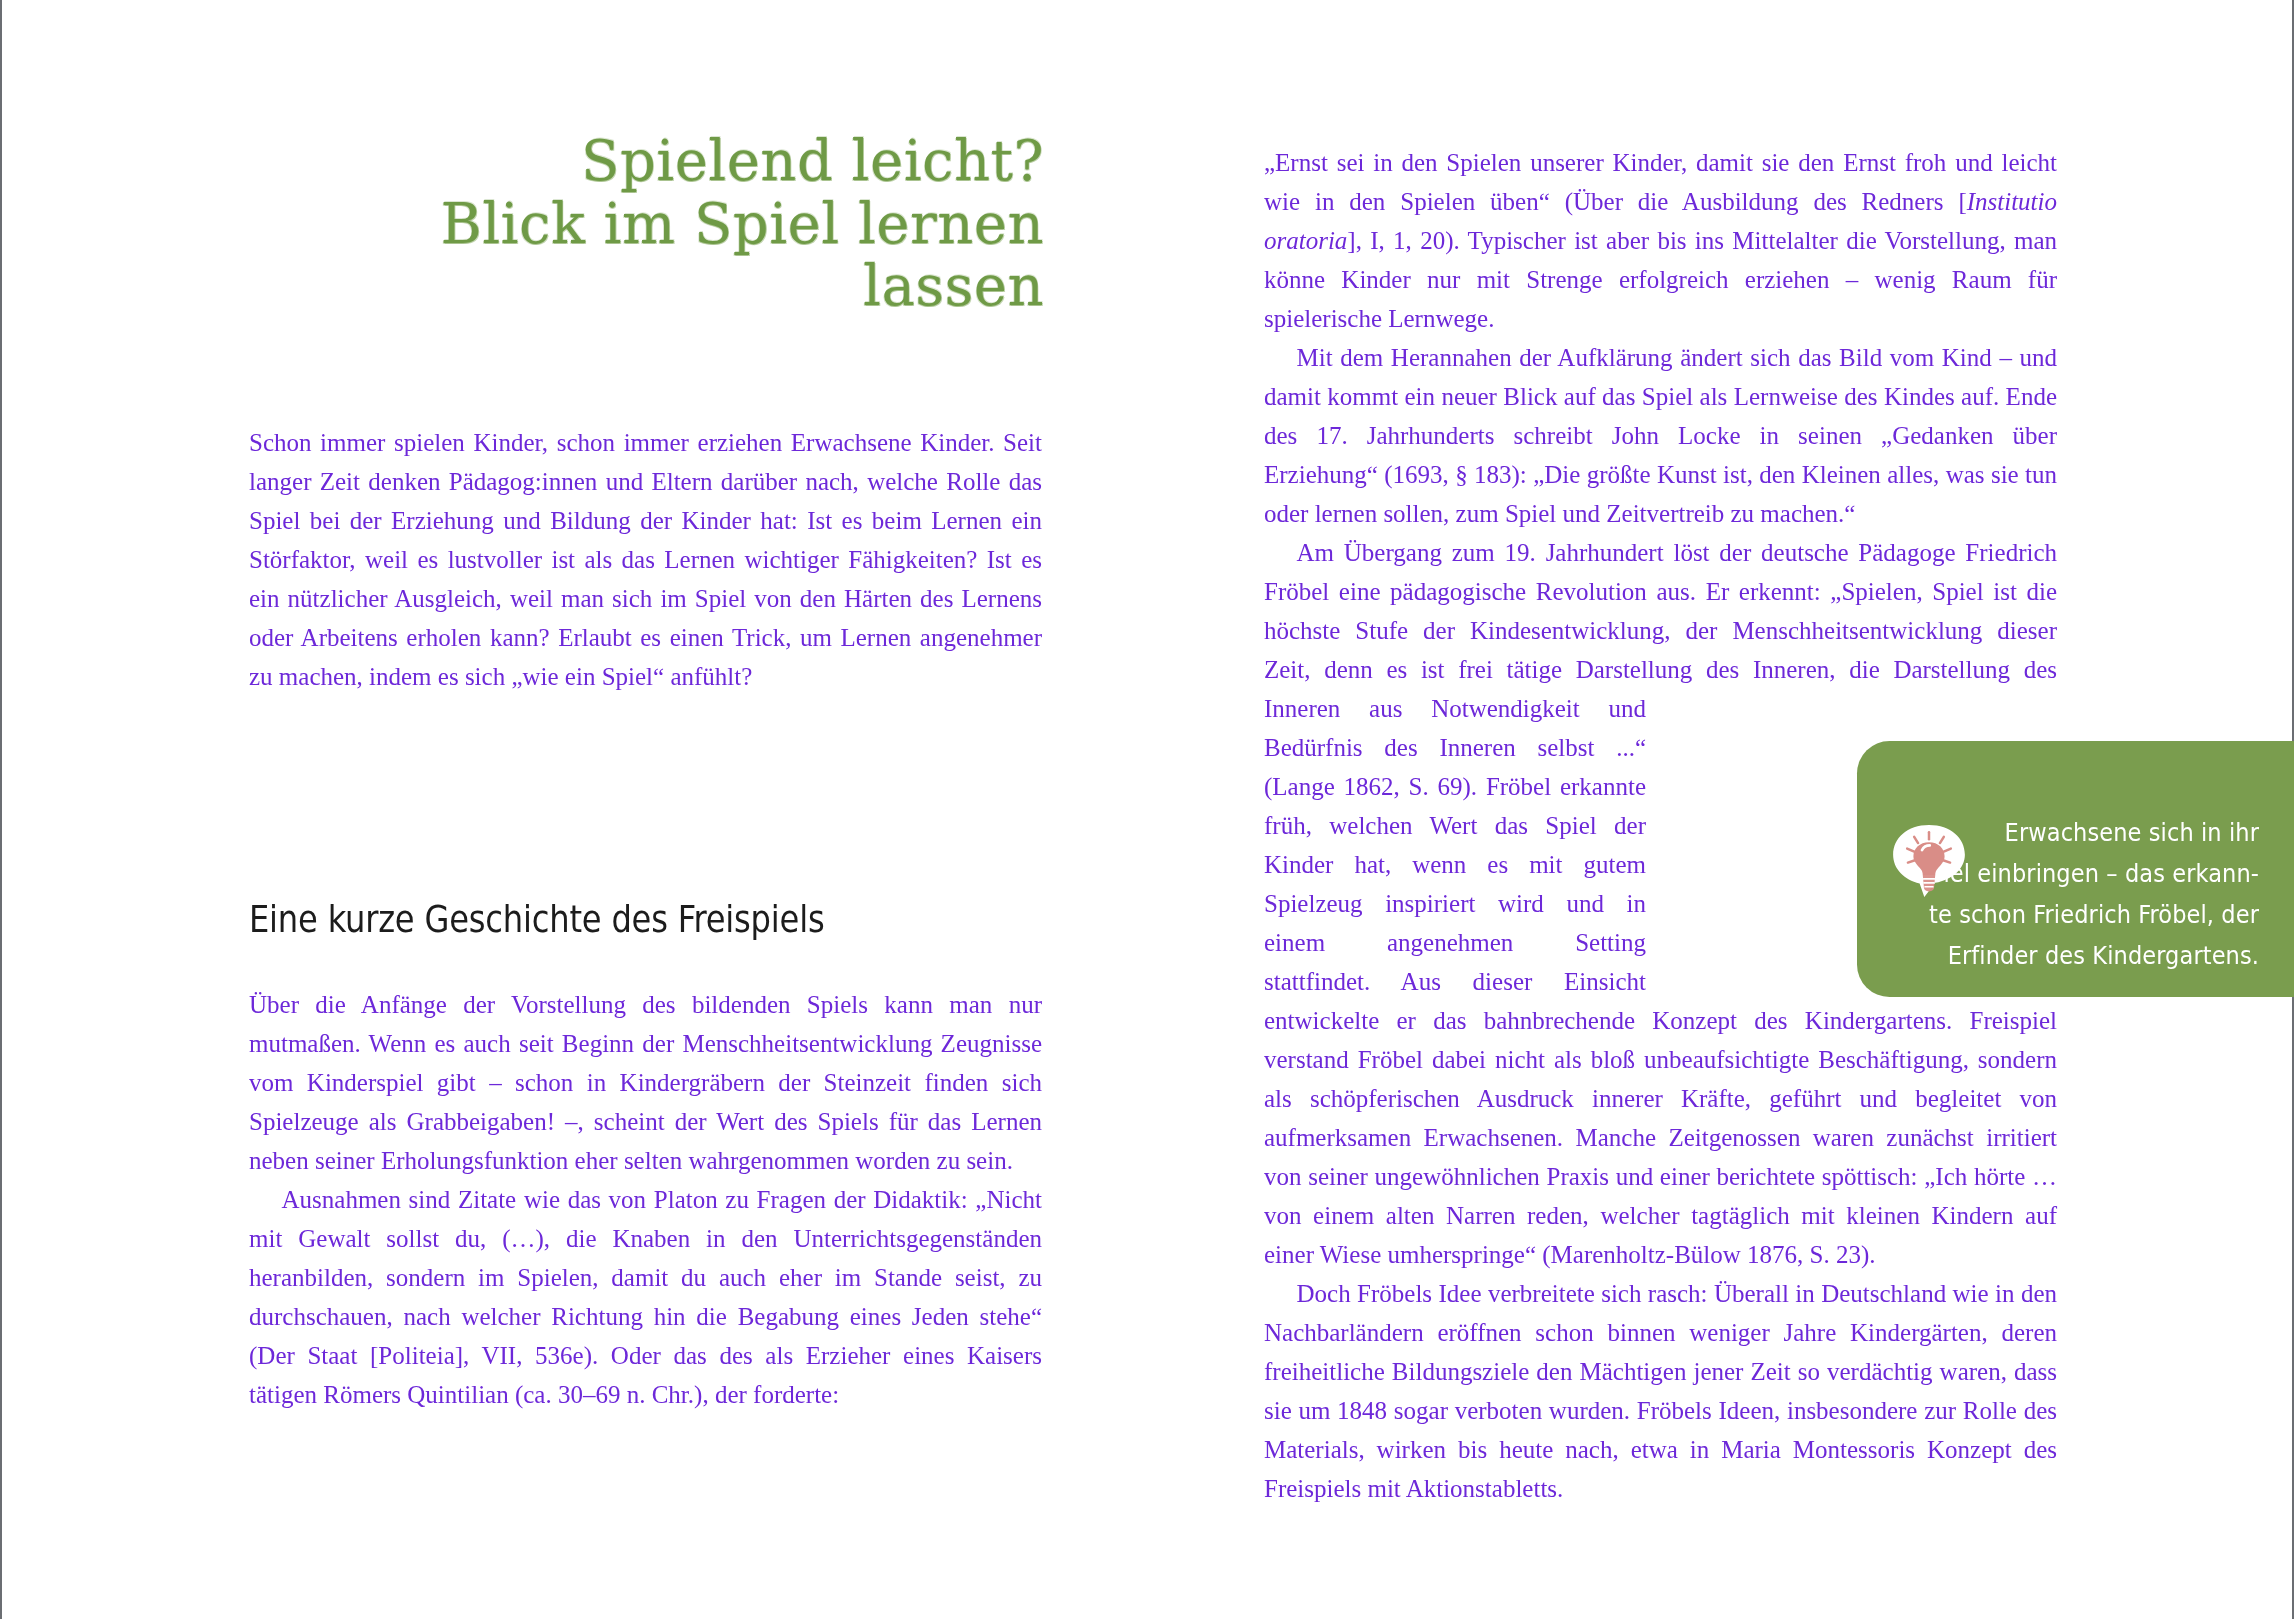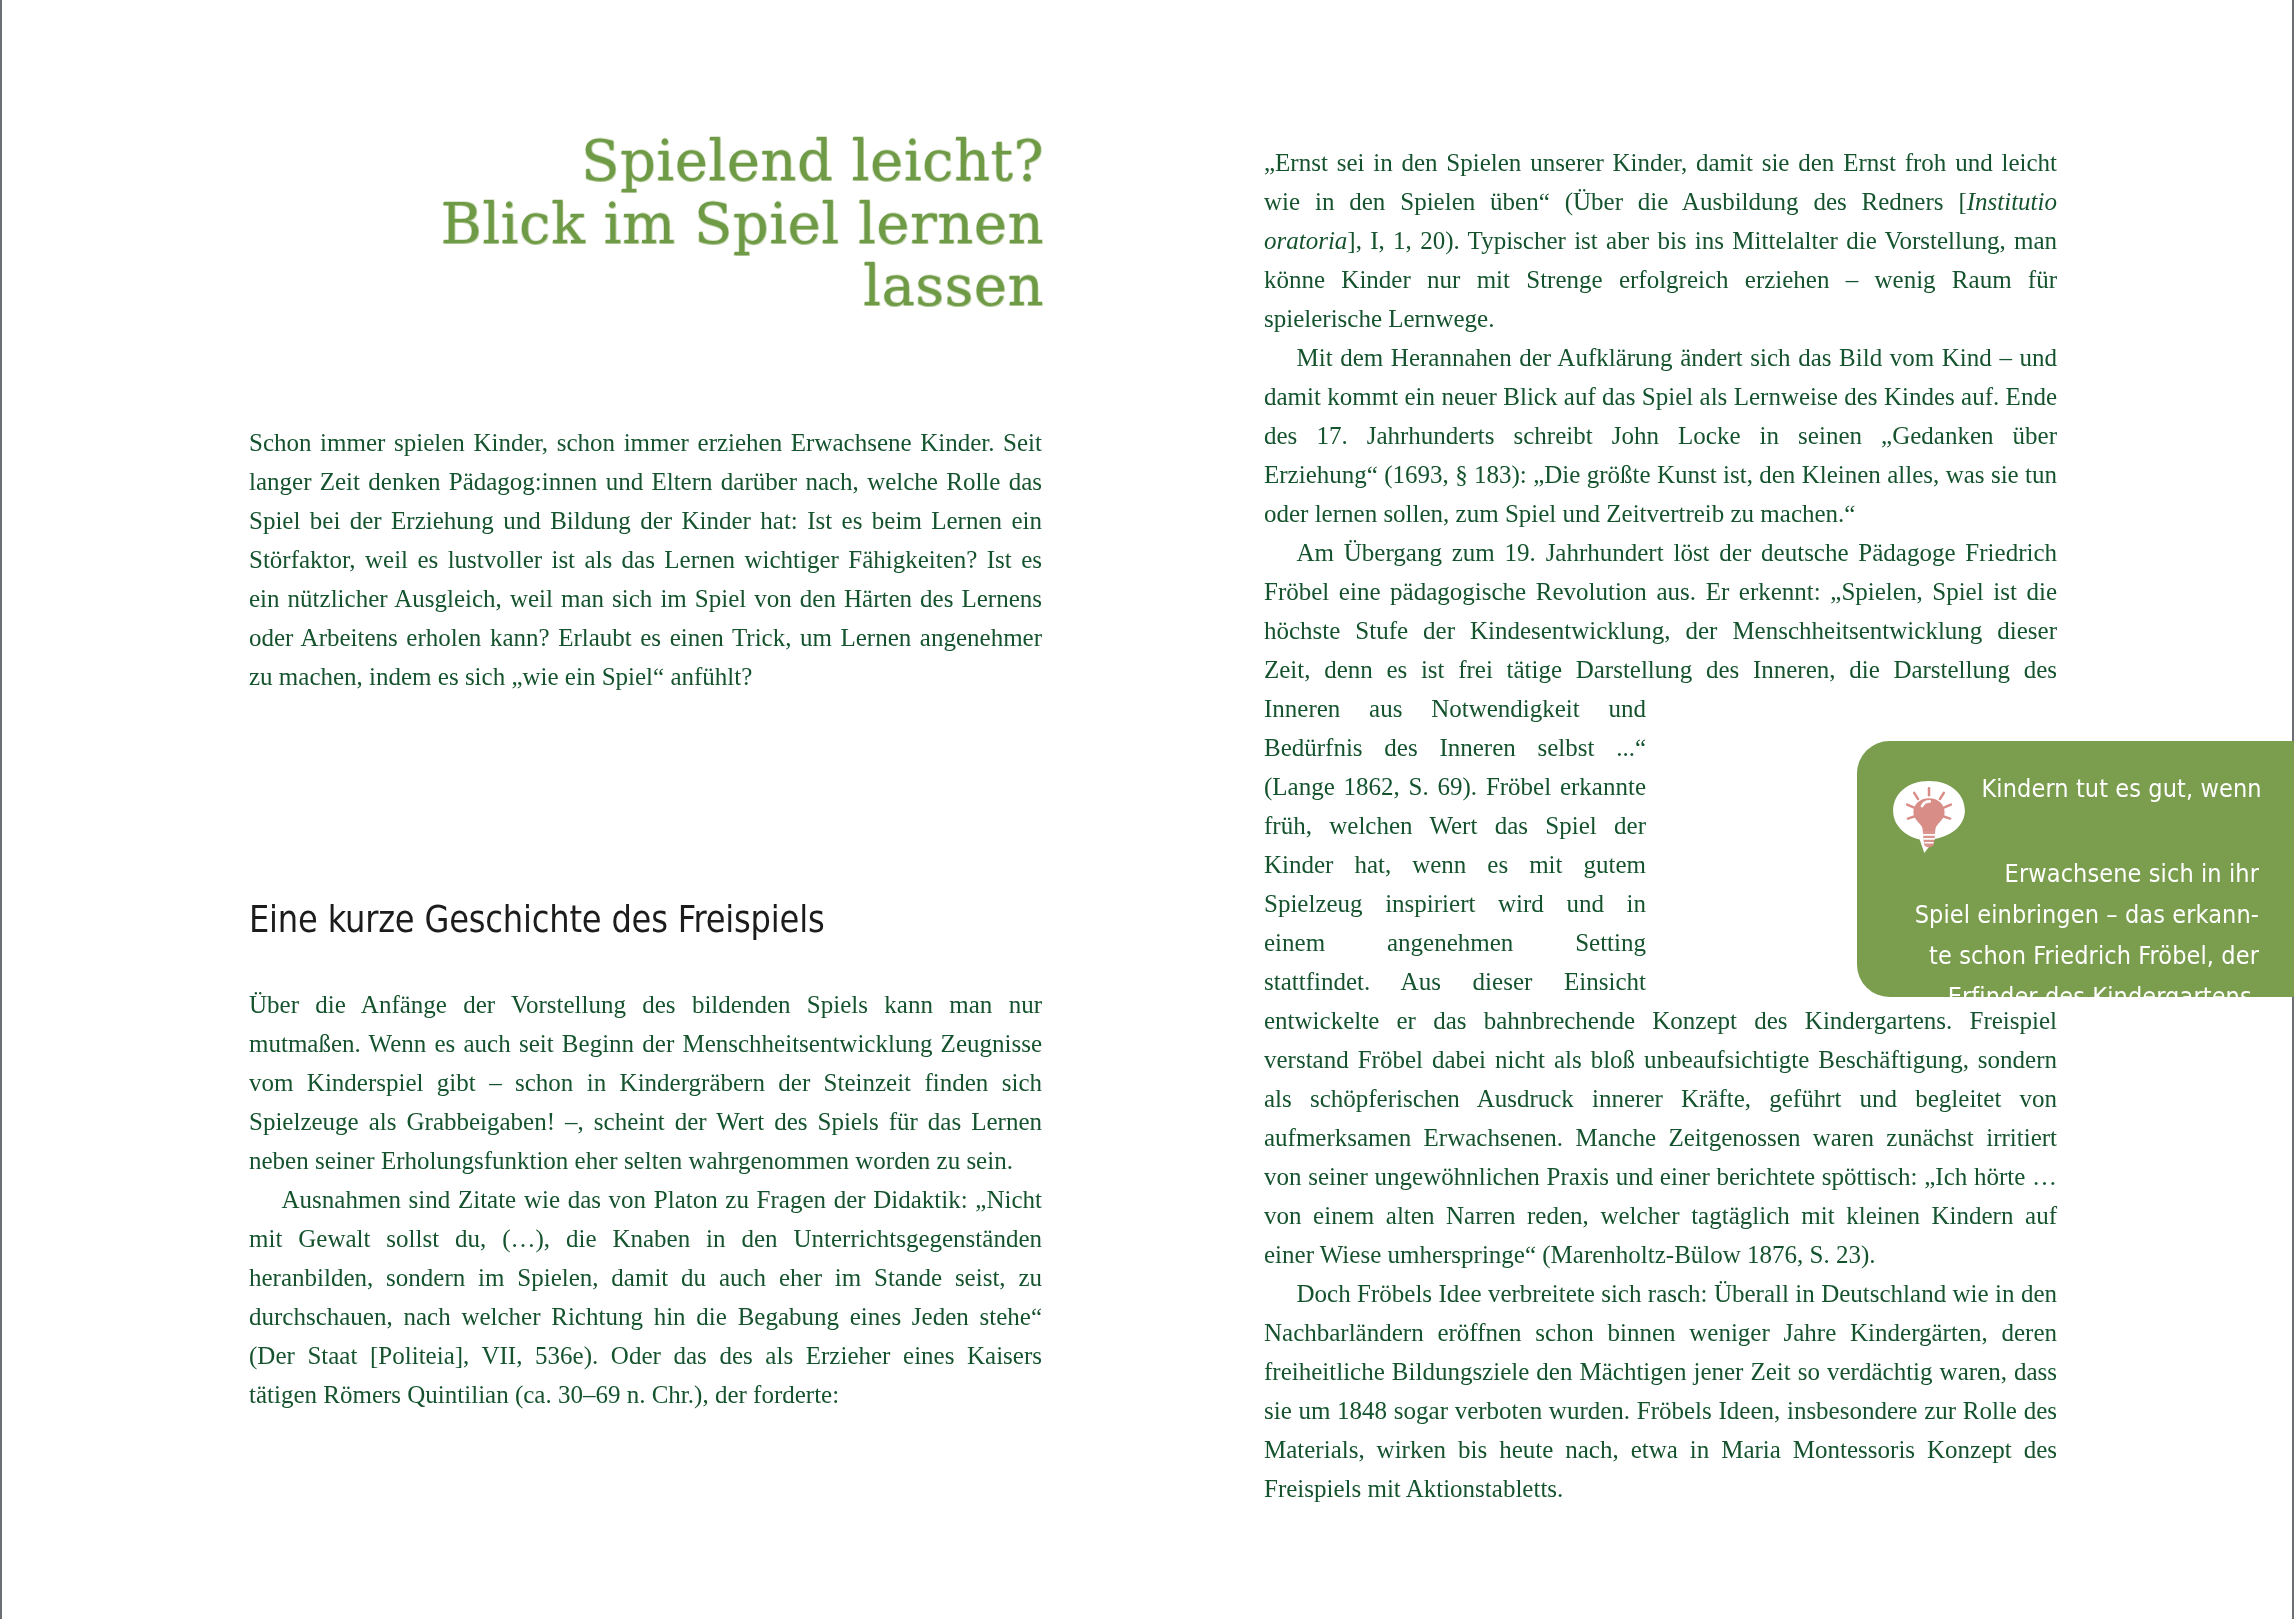--- a/index.html
+++ b/index.html
@@ -58,21 +58,21 @@
       -0.7px 0.5px 0 rgba(111,154,70,0.30),
        0.6px -0.7px 0 rgba(111,154,70,0.25);
   }
   .chapter-title .tline { display: block; white-space: nowrap; }
 
   
   .body-block {
     font-family: "Liberation Serif", serif;
     font-size: 25px;
     line-height: 39px;
-    color: #14532d;
+    color: #6d28d9;
     text-align: justify;
     text-justify: inter-word;
     hyphens: manual;
   }
   .body-block p {
     margin: 0;
   }
   .body-block p.indent {
     text-indent: 32.5px;
     font-family: Liberation Serif, serif;
@@ -218,21 +218,20 @@
         </g>
         <path d="M42 68 L58 68 L56.5 84 C56.5 87 53.5 89 50 89 C46.5 89 43.5 87 43.5 84 Z" fill="#d98d87" opacity="0.95"></path>
         <g stroke="#ffffff" stroke-width="2.2" stroke-linecap="round">
           <line x1="43" y1="73" x2="57" y2="73"></line>
           <line x1="43.6" y1="78" x2="56.4" y2="78"></line>
           <line x1="45" y1="83" x2="55" y2="83"></line>
         </g>
       </svg>
     </div>
     <div class="callout-text">
-      <span class="cline first-line">Kindern tut es gut, wenn</span>
       <span class="cline second-line">Erwachsene sich in ihr</span>
       <span class="cline">Spiel einbringen – das erkann-</span>
       <span class="cline">te schon Friedrich Fröbel, der</span>
       <span class="cline">Erfinder des Kindergartens.</span>
     </div>
   </div>
 </div>
 
 
 </body></html>

